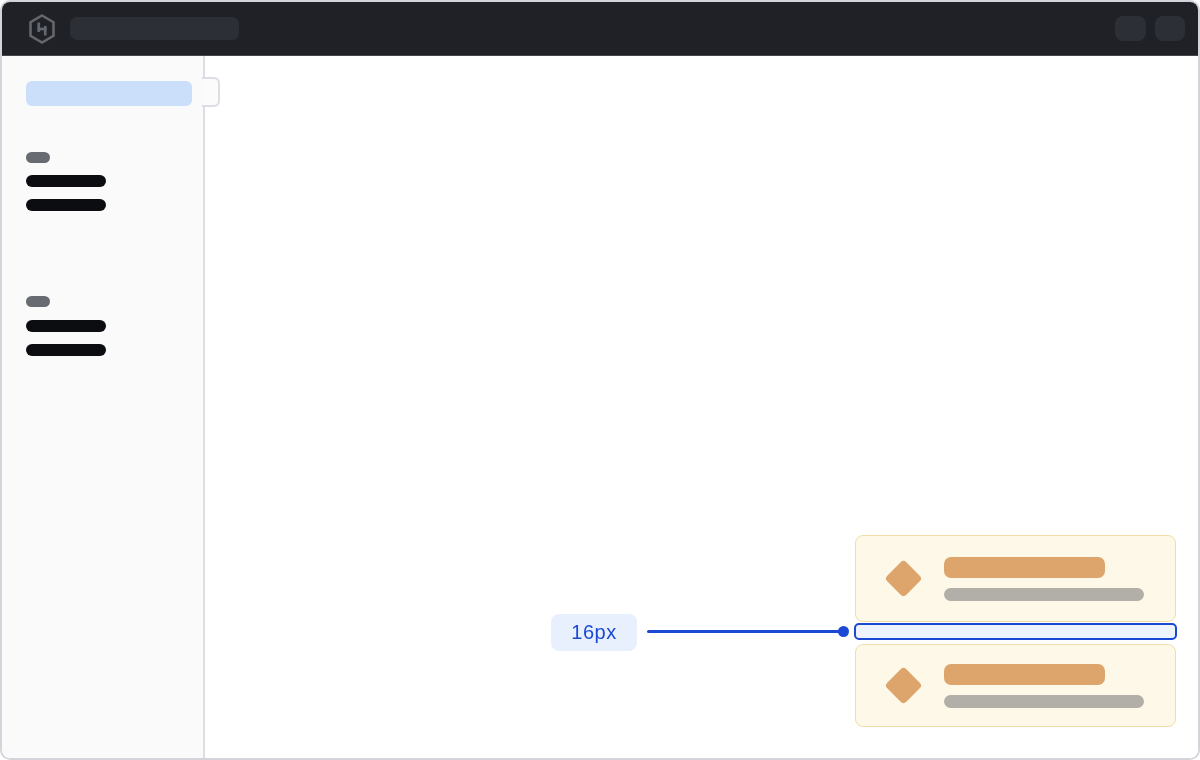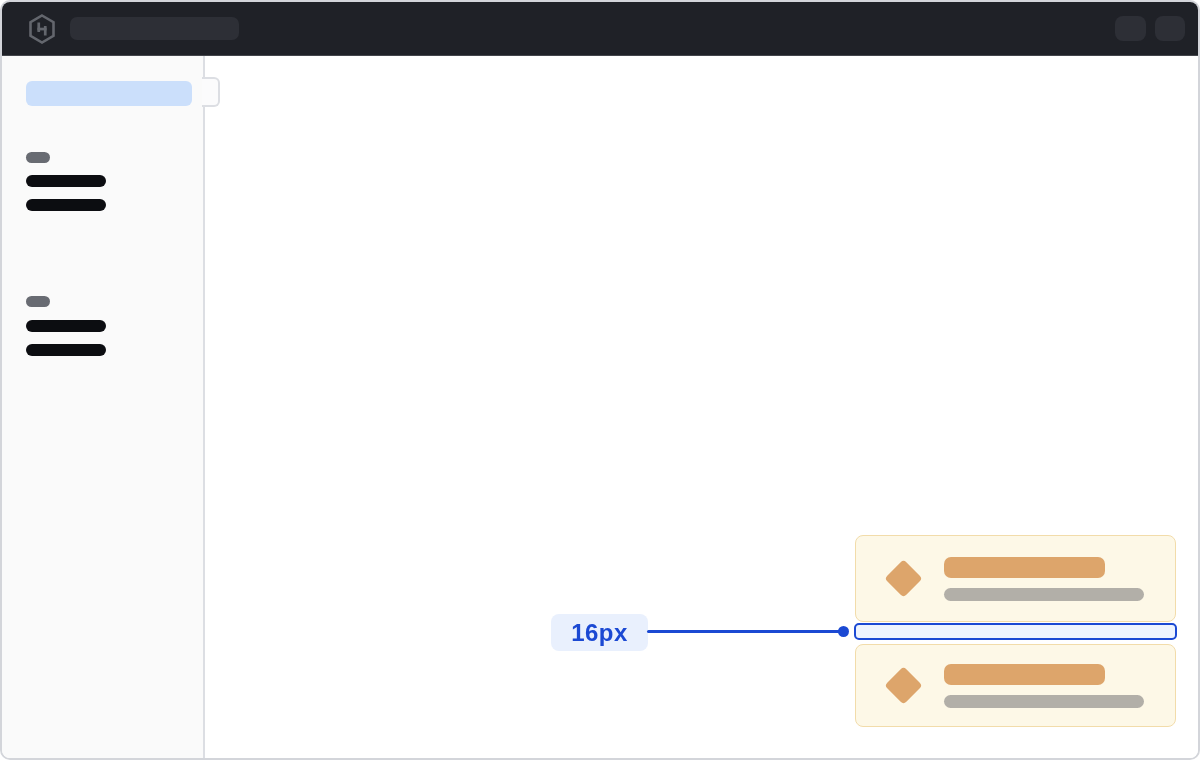--- a/index.html
+++ b/index.html
@@ -62,23 +62,23 @@
   }
   .card-text{display:flex;flex-direction:column;gap:10px;margin-left:27px;}
   .card-title-bar{width:161px;height:21px;border-radius:7px;background:var(--accent-orange);}
   .card-sub-bar{width:200px;height:13px;border-radius:6.5px;background:var(--muted-gray-bar);}
   
   .gap-highlight{
     position:absolute;left:852px;top:621px;width:323px;height:17px;border-radius:5px;
     background:var(--gap-fill);border:2px solid var(--annotation-blue);z-index:2;
   }
   .spacing-label{
-    position:absolute;left:549px;top:612px;width:97px;height:37px;border-radius:8px;
+    position:absolute;left:549px;top:612px;width:86px;height:37px;border-radius:8px;
     background:var(--annotation-label-bg);color:var(--annotation-blue);
-    font-size:24px;font-weight:700;display:flex;align-items:center;justify-content:center;
+    font-size:20px;font-weight:400;display:flex;align-items:center;justify-content:center;
     letter-spacing:0.5px;
   }
   .connector-line{
     position:absolute;left:645px;top:628px;width:196px;height:2.5px;
     background:var(--annotation-blue);border-radius:2px;
   }
   .connector-dot{
     position:absolute;left:836px;top:624px;width:11px;height:11px;border-radius:50%;
     background:var(--annotation-blue);
   }

